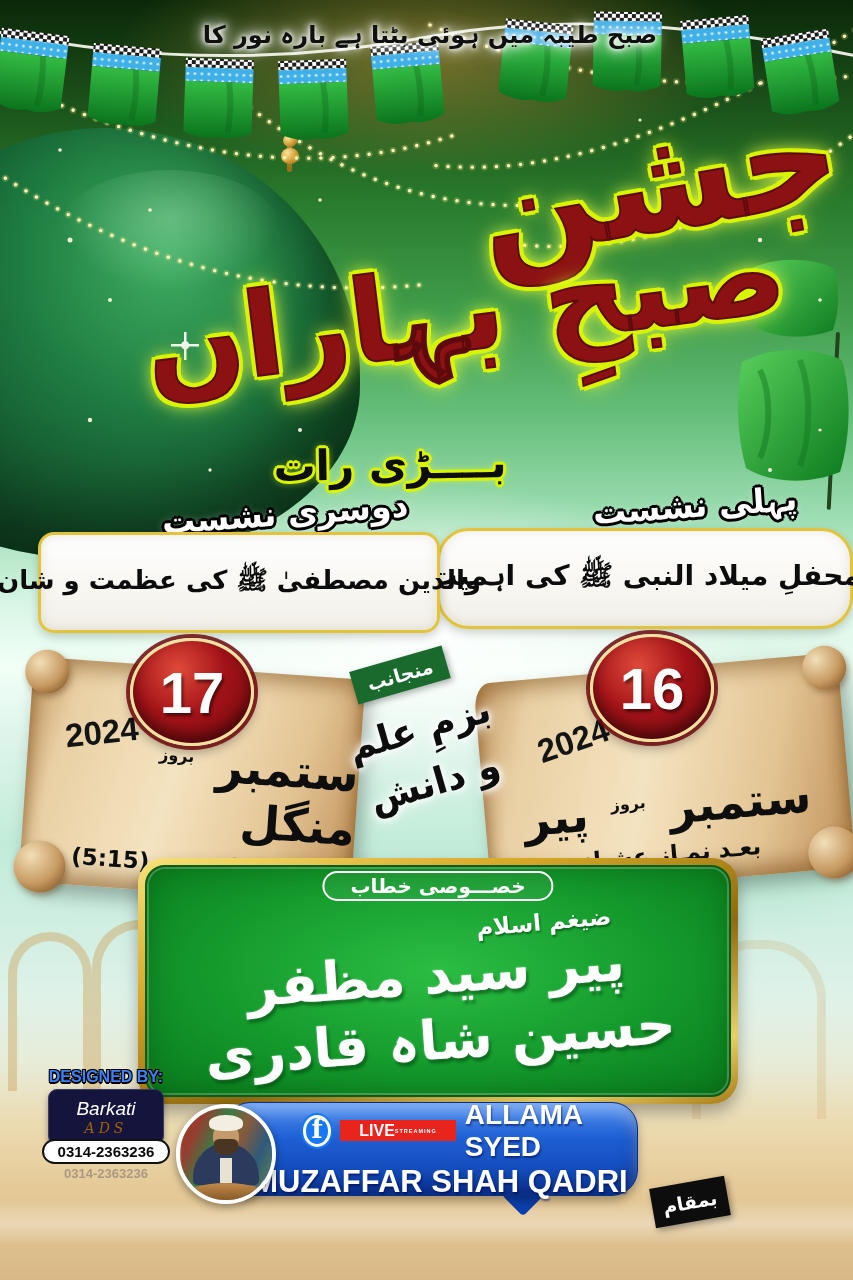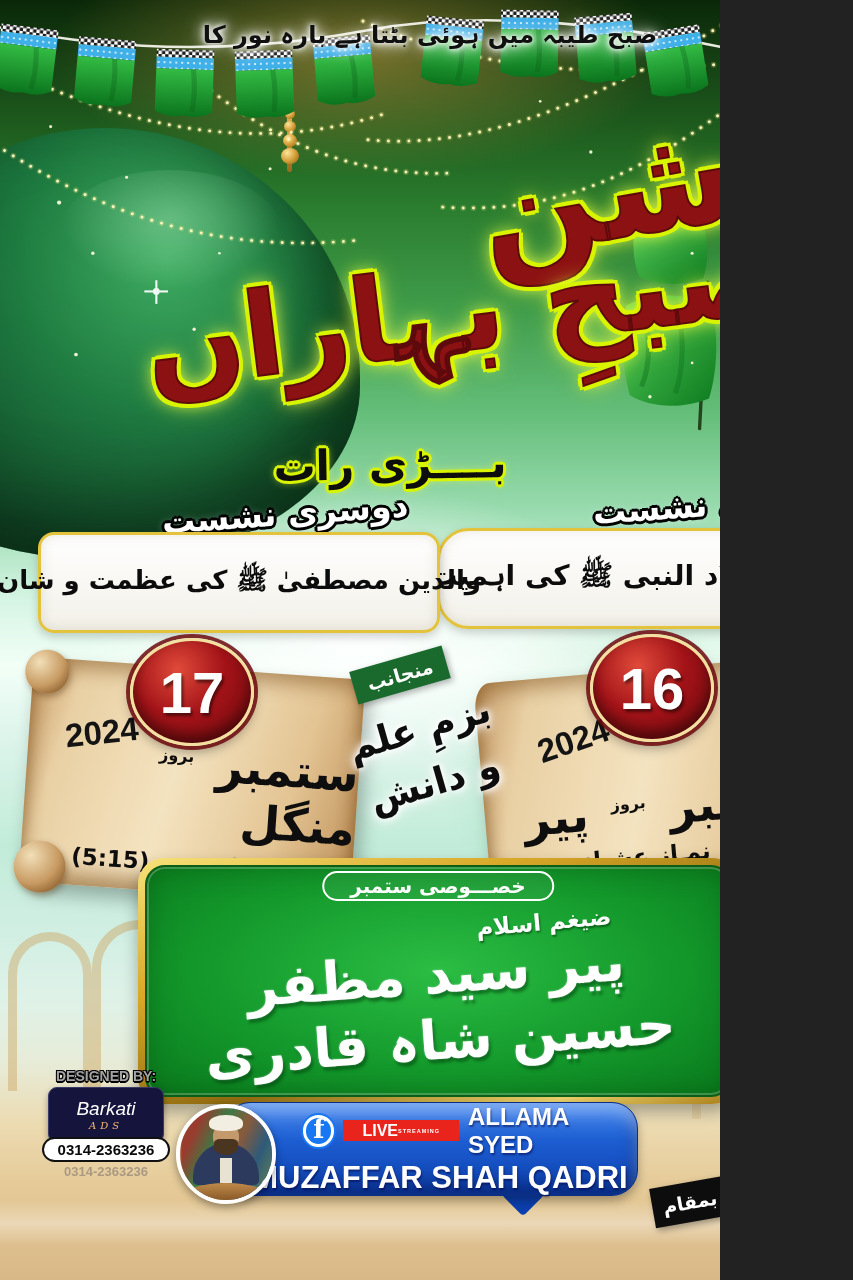--- a/index.html
+++ b/index.html
@@ -1,16 +1,16 @@
 <!DOCTYPE html>
 <html><head>
 <meta charset="utf-8">
 <style>
   html,body{margin:0;padding:0;background:#222;}
-  .poster{position:relative;width:720px;height:1280px;overflow:hidden;
+  .poster{position:relative;width:853px;height:1280px;overflow:hidden;
     font-family:"DejaVu Sans",sans-serif;}
   .urdu{direction:rtl;font-family:"DejaVu Sans",sans-serif;}
   .latin{font-family:"Liberation Sans",sans-serif;}
 
   
   .bg{position:absolute;inset:0;z-index:0;background:
     radial-gradient(ellipse 430px 170px at 50% 55px, rgba(198,152,62,.55), rgba(198,152,62,0) 72%),
     radial-gradient(ellipse 300px 260px at 88% 60%, rgba(80,180,120,.30), rgba(80,180,120,0) 65%),
     linear-gradient(180deg,
       #0a2808 0%,#143c12 4%,#1e5c1e 10%,#2a7c2e 16%,#3f9c4a 24%,#63bd78 32%,
@@ -128,28 +128,28 @@
     border:2px solid #fff;border-radius:30px;padding:1px 26px;font-size:20px;font-weight:bold;
     white-space:nowrap;background:rgba(255,255,255,.06);}
   .honorific{position:absolute;top:42px;right:118px;color:#fff;font-size:23px;font-weight:bold;
     transform:rotate(-5deg);text-shadow:1px 2px 2px rgba(0,60,10,.6);}
   .speaker{position:absolute;left:14px;right:14px;top:62px;bottom:8px;display:flex;align-items:center;
     justify-content:center;text-align:center;color:#fff;font-weight:bold;font-size:54px;line-height:1.22;
     transform:rotate(-4deg);text-shadow:2px 4px 3px rgba(0,70,15,.55),0 0 2px rgba(255,255,255,.6);}
 
   
   .designed{position:absolute;left:40px;top:1068px;width:132px;z-index:9;text-align:center;}
-  .designed-label{font-family:"Liberation Sans",sans-serif;font-weight:800;font-size:14px;color:#a3a3a3;
+  .designed-label{font-family:"Liberation Sans",sans-serif;font-weight:800;font-size:16px;color:#3b82f6;
     text-shadow:-1px -1px 0 #000,1px -1px 0 #000,-1px 1px 0 #000,1px 1px 0 #000,0 2px 0 #000;}
   .brand-box{margin:3px auto 0;width:114px;height:54px;background:#14143c;border:1px solid #3a3a6a;
     border-radius:9px;color:#fff;display:flex;flex-direction:column;align-items:center;justify-content:center;
     box-shadow:0 3px 6px rgba(0,0,0,.35);}
   .brand-name{font-family:Liberation Sans, sans-serif;font-style:italic;font-size:19px;line-height:1;}
-  .brand-sub{font-family:"DejaVu Serif",serif;font-style:italic;font-size:10px;letter-spacing:4px;
-    color:#fdba74;margin-top:2px;}
+  .brand-sub{font-family:"DejaVu Serif",serif;font-style:italic;font-size:14px;letter-spacing:4px;
+    color:#a16207;margin-top:2px;}
   .phone-pill{margin:-6px auto 0;position:relative;width:124px;background:#fff;border:2px solid #111;
     border-radius:14px;font-family:"Liberation Sans",sans-serif;font-weight:800;font-size:15px;
     color:#0a0a0a;padding:2px 0;}
   .phone-ghost{margin-top:2px;font-family:"Liberation Sans",sans-serif;font-weight:800;font-size:13px;
     color:rgba(40,40,70,.32);}
 
   
   .bluebar{position:absolute;left:224px;top:1102px;width:414px;height:94px;z-index:8;border-radius:26px;
     background:linear-gradient(180deg,#4c8cf0 0%,#1d5ed2 40%,#0c3fae 100%);
     border:1px solid #0a2f86;
@@ -157,21 +157,21 @@
     display:flex;flex-direction:column;align-items:center;justify-content:center;
     padding-left:78px;box-sizing:border-box;color:#fff;}
   .bar-row1{display:flex;align-items:center;gap:9px;}
   .fb{width:32px;height:32px;border-radius:50%;background:#1877f2;border:3px solid #fff;
     box-shadow:0 0 0 2px #1877f2;color:#fff;display:flex;align-items:flex-end;justify-content:center;
     font-family:"DejaVu Serif",serif;font-weight:bold;font-size:26px;line-height:1.05;box-sizing:border-box;}
   .live-badge{background:#e8241d;color:#fff;padding:3px 19px 2px;display:flex;flex-direction:row;
     align-items:center;line-height:1;}
   .live-word{font-family:"Liberation Sans",sans-serif;font-weight:800;font-size:16px;}
   .streaming-word{font-family:"Liberation Sans",sans-serif;font-weight:700;font-size:5.5px;letter-spacing:1px;margin-top:1px;}
-  .bar-line1{font-family:"Liberation Sans",sans-serif;font-weight:800;font-size:24px;
+  .bar-line1{font-family:"Liberation Sans",sans-serif;font-weight:800;font-size:28px;
     text-shadow:1px 2px 2px rgba(0,0,60,.5);}
   .bar-line2{font-family:"Liberation Sans",sans-serif;font-weight:800;font-size:31px;margin-top:1px;
     margin-left:-60px;text-shadow:1px 2px 2px rgba(0,0,60,.5);white-space:nowrap;}
   .bar-tail{position:absolute;left:508px;top:1180px;width:30px;height:30px;background:#0c3fae;
     transform:rotate(45deg);border-radius:4px;z-index:7;}
 
   .photo{position:absolute;left:176px;top:1104px;width:92px;height:92px;border-radius:50%;
     border:4px solid #fff;overflow:hidden;z-index:9;box-shadow:0 3px 8px rgba(0,0,0,.4);box-sizing:content-box;}
   .ph-bg{position:absolute;inset:0;filter:blur(1px);
     background:linear-gradient(115deg,#7a4a36 0%,#9c3a2e 18%,#3c7a44 38%,#8a5a3a 55%,#2e5a7a 75%,#6b8a4a 100%);}
@@ -397,21 +397,21 @@
   <div class="daycircle dc17">17</div>
 
   <div class="org-label urdu">منجانب</div>
   <div class="org-name urdu">
     <span>بزمِ علم</span><br>
     <span>و دانش</span>
   </div>
 
   <div class="banner">
     <div class="banner-inner">
-      <div class="khitab-pill urdu">خصـــوصی ستمبر</div>
+      <div class="khitab-pill urdu">خصـــوصی خطاب</div>
       <div class="honorific urdu">ضیغم اسلام</div>
       <div class="speaker urdu">پیر سید مظفر حسین شاہ قادری</div>
     </div>
   </div>
 
   <div class="designed">
     <div class="designed-label">DESIGNED BY:</div>
     <div class="brand-box">
       <span class="brand-name">Barkati</span>
       <span class="brand-sub">ADS</span>

